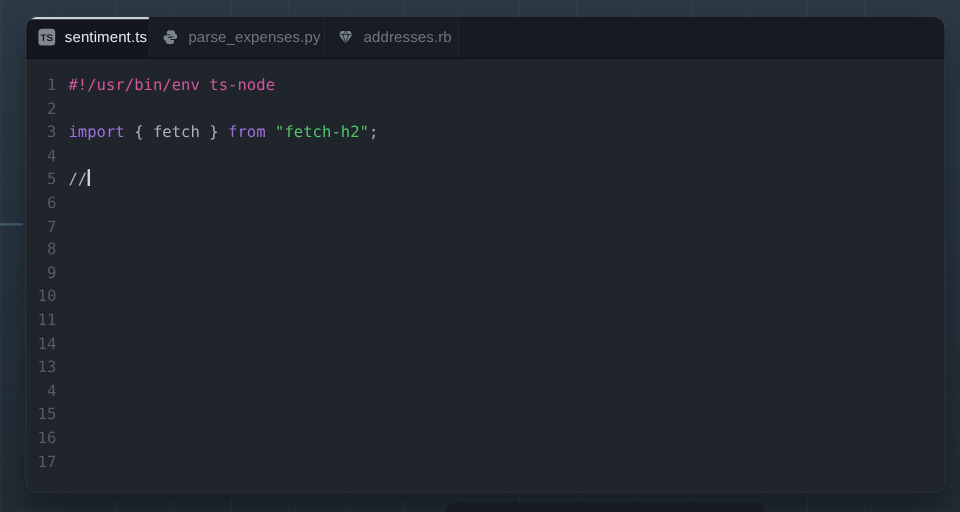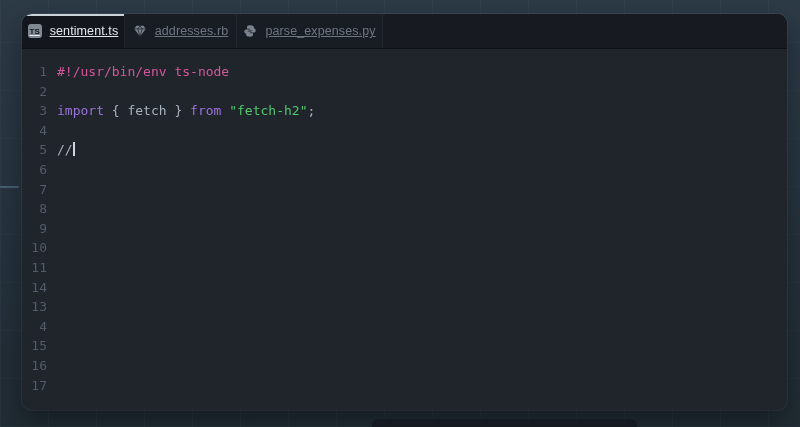--- a/index.html
+++ b/index.html
@@ -23,25 +23,25 @@
   .editor-panel {
     position: absolute; left: 22px; top: 14px; width: 765px; height: 396px;
     background: #20252c; border-radius: 10px; overflow: hidden;
     box-shadow: 0 0 0 1px rgba(255,255,255,0.06), 0 12px 28px rgba(0,0,0,0.38);
   }
   .tabbar {
     display: flex; height: 35px; background: #171b21;
     border-bottom: 1px solid #0e1116;
   }
   .tab {
-    display: flex; align-items: center; justify-content: center; gap: 8px;
+    display: flex; align-items: center; gap: 8px;
     height: 100%; padding: 0 10px; cursor: default;
     font-size: 12.5px; color: #6d7680; letter-spacing: 0.1px;
     border-right: 1px solid rgba(255,255,255,0.05);
-    background: #181c23; white-space: nowrap; overflow: hidden; text-decoration: underline;
+    background: #181c23; white-space: nowrap; overflow: hidden;
   }
   .tab.active {
     background: #13171d; color: #e2e8ee;
     box-shadow: inset 0 2px 0 #c9d1d9;
   }
   .tabbar-filler { flex: 1; background: #171b21; }
   .ts-badge {
     width: 14px; height: 14px; border-radius: 3px; background: #7f8893;
     color: #14181e; font-size: 8px; font-weight: bold;
     display: flex; align-items: center; justify-content: center; flex: none;
@@ -80,38 +80,38 @@
 
 <div class="editor-panel">
   <div class="tabbar">
 
     <div class="tab active" style="width:103px">
       <span class="ts-badge tab-icon">TS</span>
       <span>sentiment.ts</span>
     </div>
 
 
+    <div class="tab" style="width:146px">
+      <span class="tab-icon">
+        <svg width="14" height="14" viewBox="0 0 14 14">
+          <path fill="#7b838d" d="M7 1.2c-2.7 0-3 1.2-3 2v1.5h3.1v.7H3.2c-1 0-1.9.9-1.9 2.2S2.2 9.8 3.2 9.8h1.2V8.5c0-1.1.9-2 2-2h2.9c.9 0 1.6-.8 1.6-1.7V3.2c0-1.3-1.3-2-3.9-2z"></path>
+          <path fill="#7b838d" d="M7 12.8c2.7 0 3-1.2 3-2V9.3H6.9v-.7h3.9c1 0 1.9-.9 1.9-2.2S11.8 4.2 10.8 4.2H9.6v1.3c0 1.1-.9 2-2 2H4.7c-.9 0-1.6.8-1.6 1.7v1.6c0 1.3 1.3 2 3.9 2z"></path>
+        </svg>
+      </span>
+      <span>parse_expenses.py</span>
+    </div>
+
     <div class="tab" style="width:112px">
       <span class="tab-icon">
         <svg width="14" height="14" viewBox="0 0 14 14">
           <path fill="#7b838d" d="M3.4 1.8h7.2l2.1 3.1L7 12.4 1.3 4.9z"></path>
           <path fill="none" stroke="#171b21" stroke-width="0.7" d="M1.3 4.9h11.4M7 12.4 4.8 4.9 7 1.8l2.2 3.1z"></path>
         </svg>
       </span>
       <span>addresses.rb</span>
-    </div>
-
-    <div class="tab" style="width:146px">
-      <span class="tab-icon">
-        <svg width="14" height="14" viewBox="0 0 14 14">
-          <path fill="#7b838d" d="M7 1.2c-2.7 0-3 1.2-3 2v1.5h3.1v.7H3.2c-1 0-1.9.9-1.9 2.2S2.2 9.8 3.2 9.8h1.2V8.5c0-1.1.9-2 2-2h2.9c.9 0 1.6-.8 1.6-1.7V3.2c0-1.3-1.3-2-3.9-2z"></path>
-          <path fill="#7b838d" d="M7 12.8c2.7 0 3-1.2 3-2V9.3H6.9v-.7h3.9c1 0 1.9-.9 1.9-2.2S11.8 4.2 10.8 4.2H9.6v1.3c0 1.1-.9 2-2 2H4.7c-.9 0-1.6.8-1.6 1.7v1.6c0 1.3 1.3 2 3.9 2z"></path>
-        </svg>
-      </span>
-      <span>parse_expenses.py</span>
     </div>
 
     <div class="tabbar-filler"></div>
   </div>
 
   <div class="code-area">
     <div>
         <div class="code-row"><span class="ln">1</span><span class="code-content"><span style="color: rgb(212, 86, 154); margin-top: 16px;">#!/usr/bin/env ts-node</span></span></div>
         <div class="code-row"><span class="ln">2</span><span class="code-content"></span></div>
         <div class="code-row"><span class="ln">3</span><span class="code-content"><span style="color: rgb(157, 113, 221);">import</span><span style="color: rgb(169, 178, 189);"> { fetch } </span><span style="color: rgb(157, 113, 221);">from</span><span style="color: rgb(169, 178, 189);"> </span><span style="color: rgb(79, 199, 107);">"fetch-h2"</span><span style="color: rgb(169, 178, 189);">;</span></span></div>

